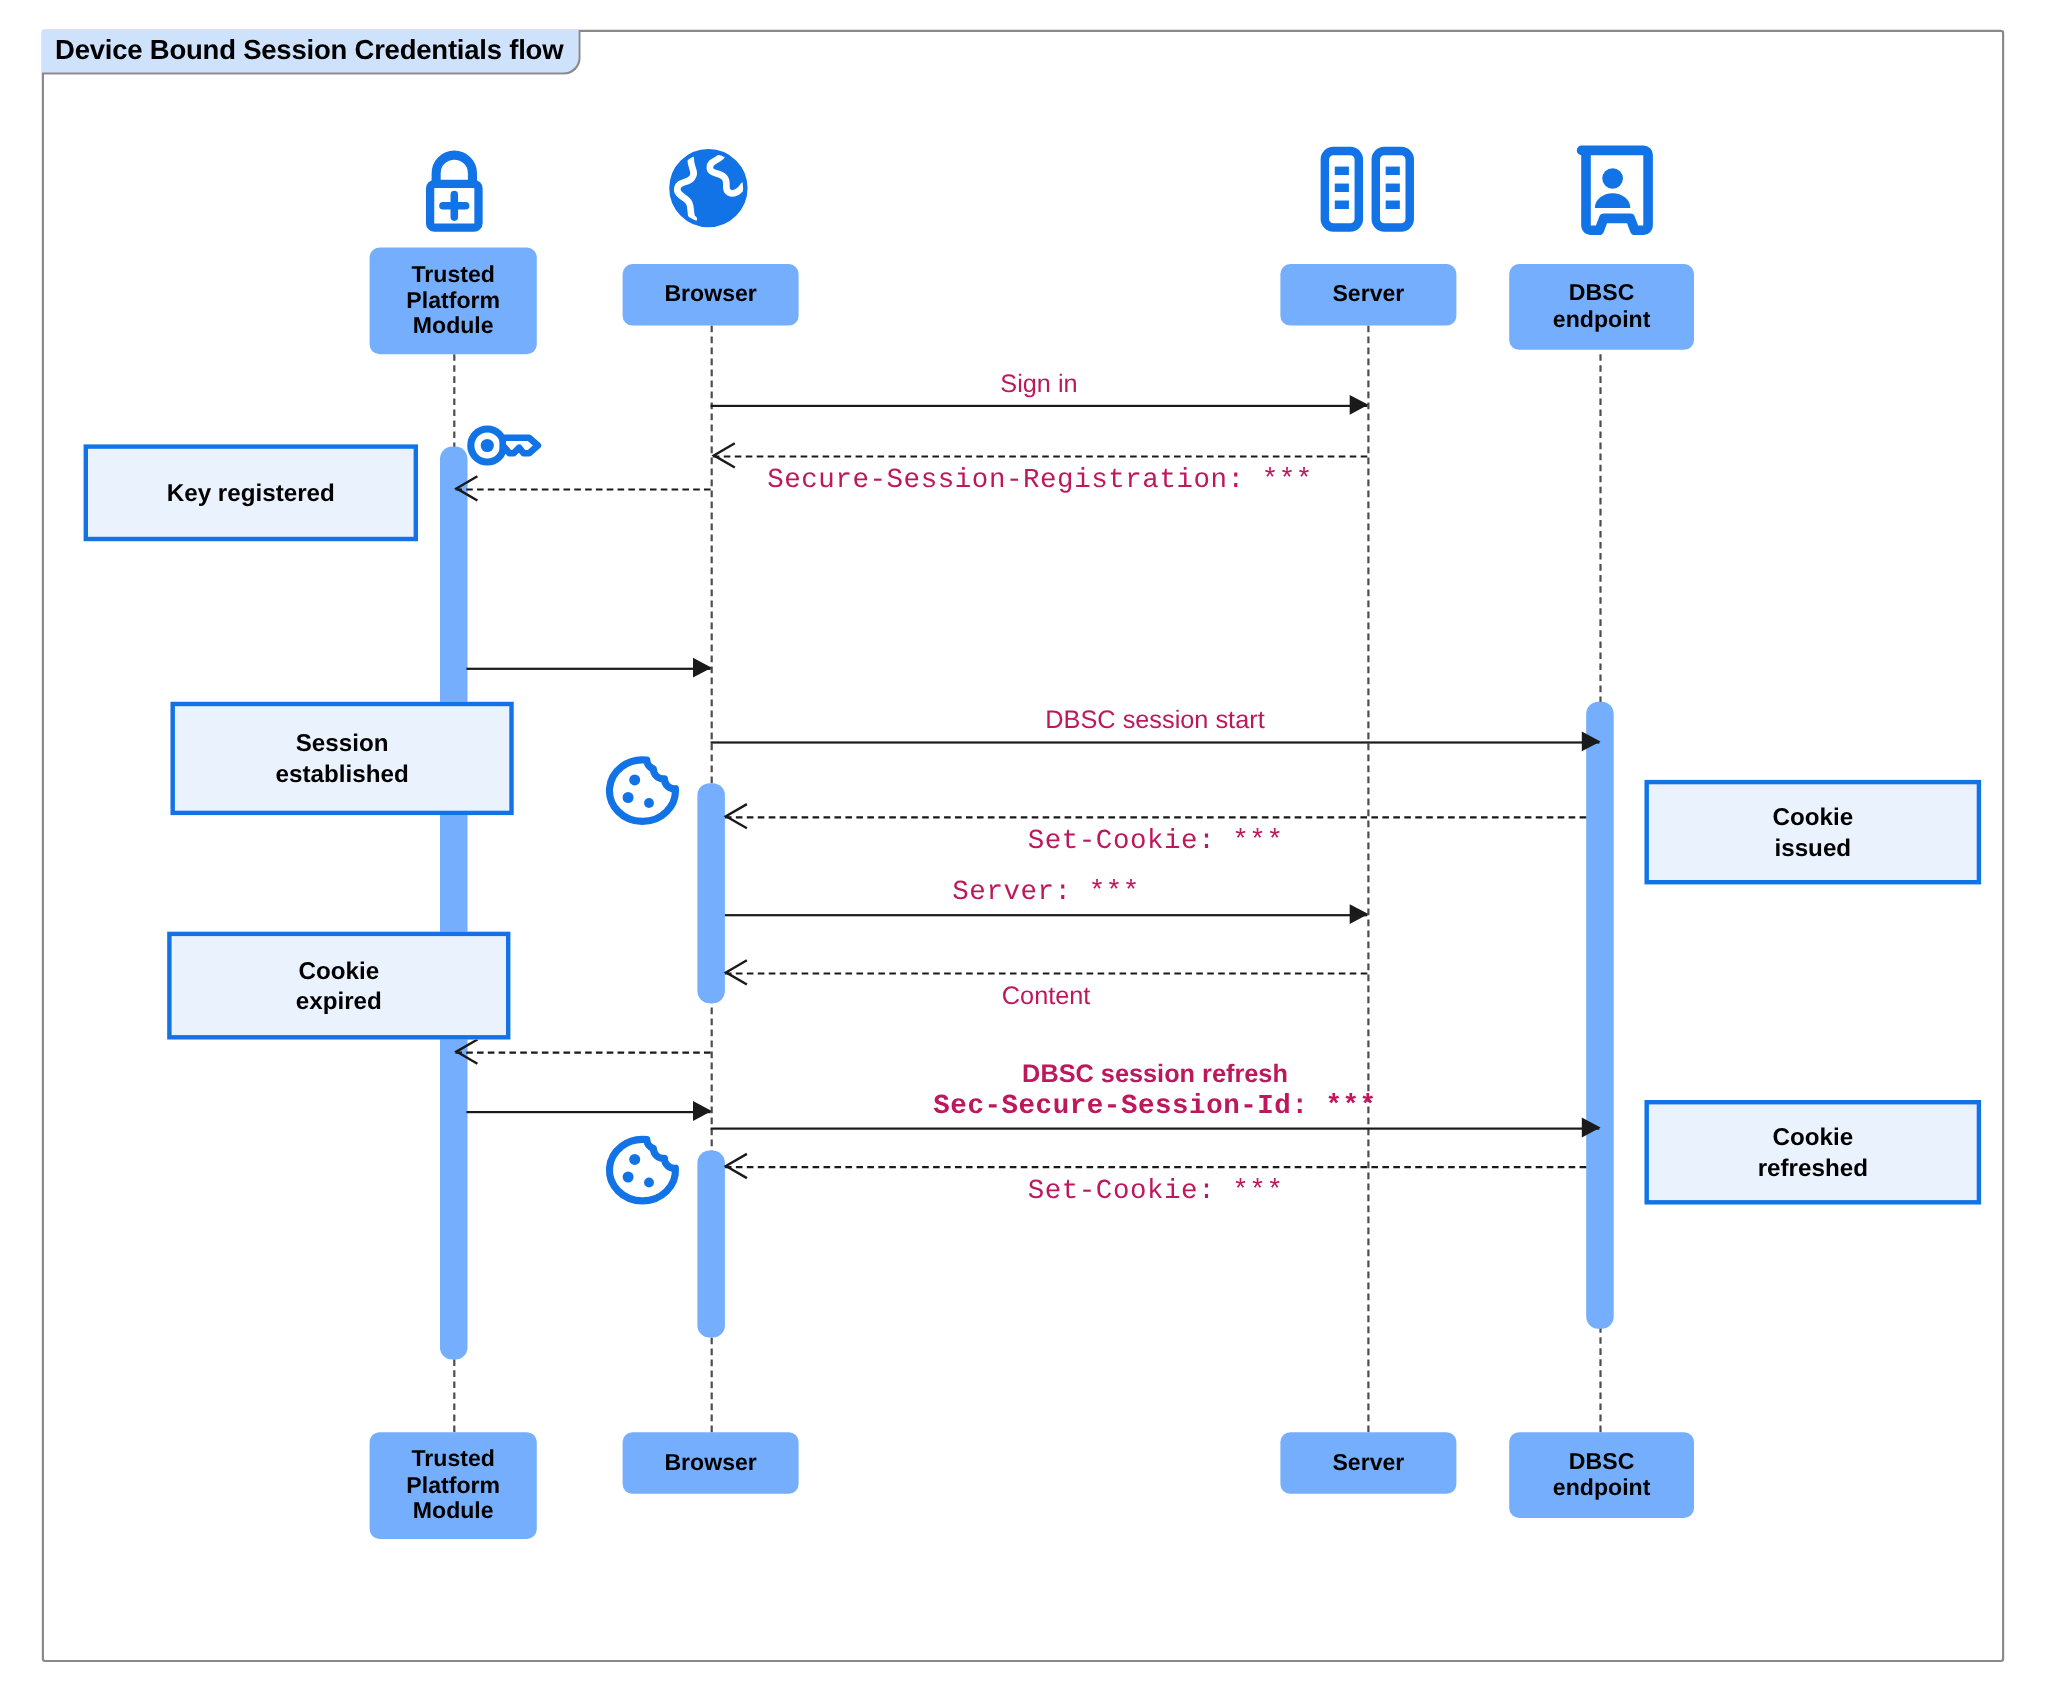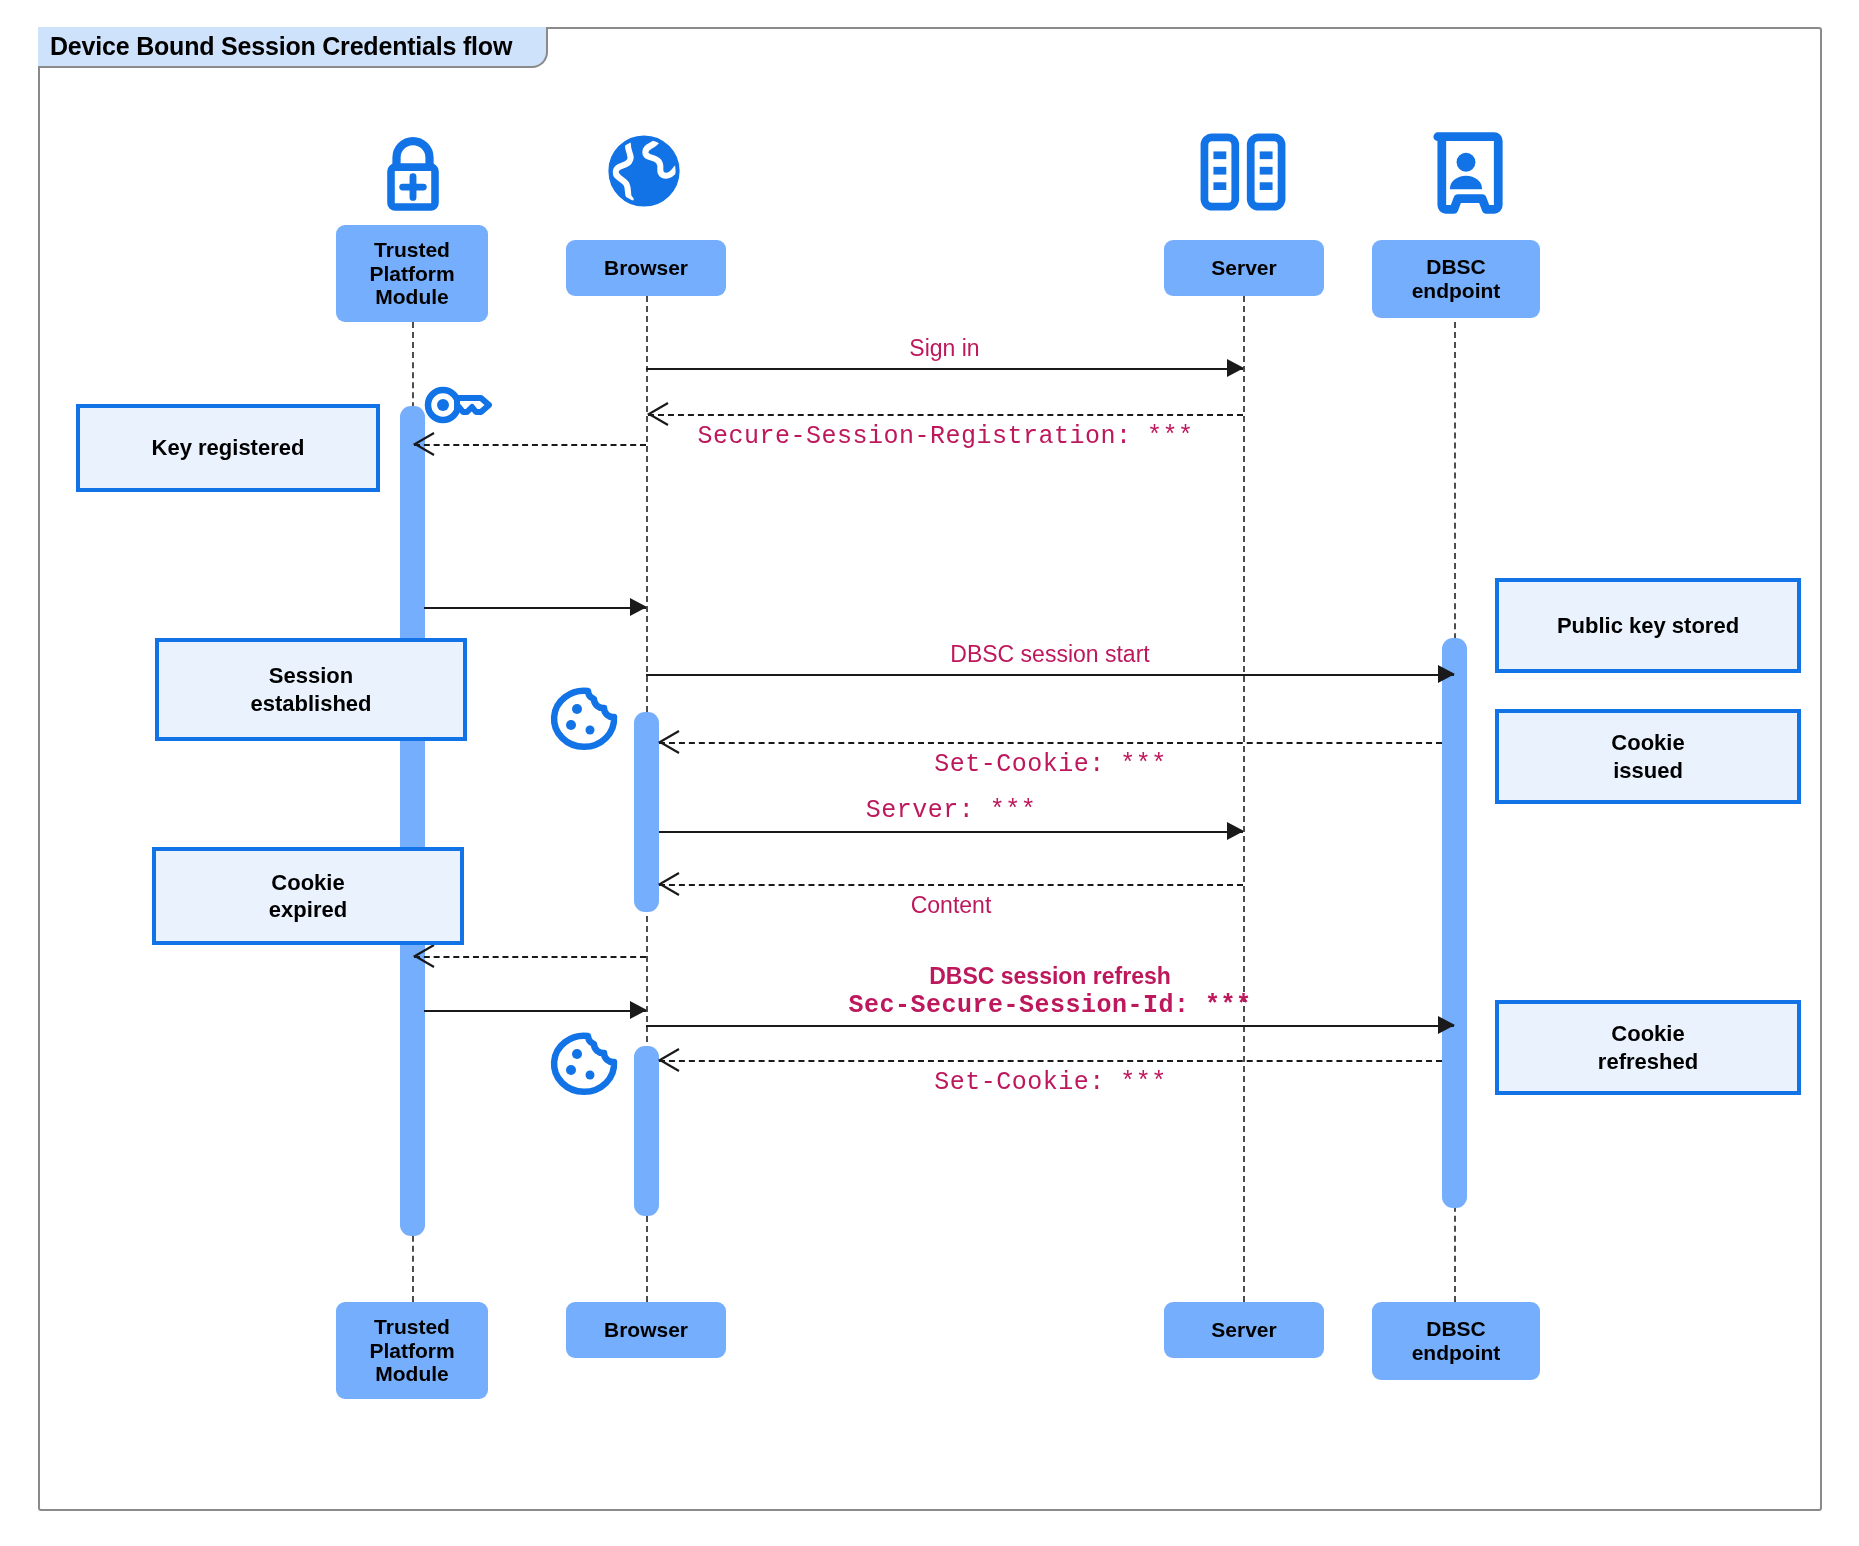--- a/index.html
+++ b/index.html
@@ -26,21 +26,21 @@
     border: 2px solid #8a8a8a;
     border-radius: 3px;
     background: #ffffff;
     box-sizing: border-box;
   }
   #title-tab {
     position: absolute;
     left: 38px;
     top: 27px;
     height: 41px;
-    padding: 0 34px 0 12px;
+    padding: 0 14px 0 12px;
     background: #cfe2fb;
     border: 2px solid #8a8a8a;
     border-top: none;
     border-left: none;
     border-bottom-right-radius: 16px;
     box-sizing: border-box;
     display: flex;
     align-items: center;
     z-index: 5;
   }
@@ -351,23 +351,20 @@
   <div class="note" style="left:155px; top:638px; width:312px; height:103px;">
     <span style="white-space:pre-line;">Session
 established</span>
   </div>
 
   <div class="note" style="left:152px; top:847px; width:312px; height:98px;">
     <span style="white-space:pre-line;">Cookie
 expired</span>
   </div>
 
-  <div class="note" style="left:1495px; top:578px; width:306px; height:95px;">
-    <span style="white-space:pre-line;">Public key stored</span>
-  </div>
 
   <div class="note" style="left:1495px; top:709px; width:306px; height:95px;">
     <span style="white-space:pre-line;">Cookie
 issued</span>
   </div>
 
   <div class="note" style="left:1495px; top:1000px; width:306px; height:95px;">
     <span style="white-space:pre-line;">Cookie
 refreshed</span>
   </div>

